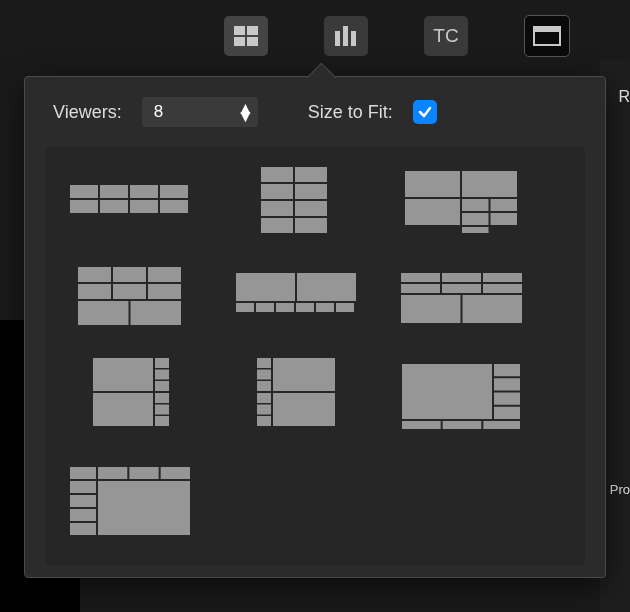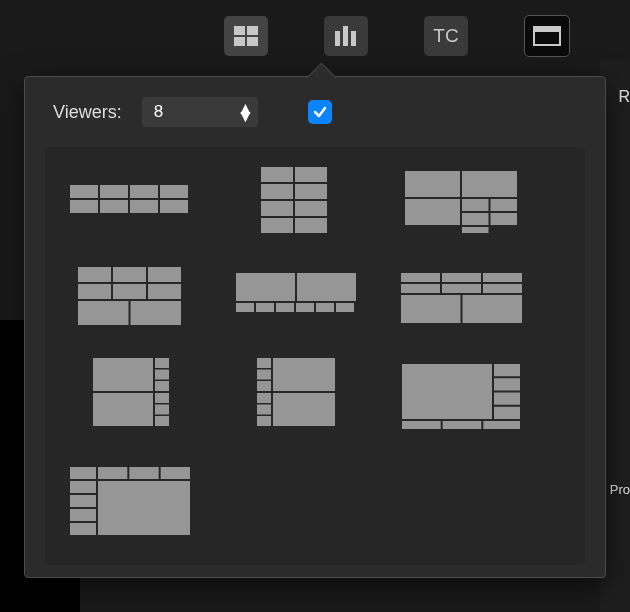--- a/index.html
+++ b/index.html
@@ -69,20 +69,21 @@
   <div class="popover-header">
     <span class="label">Viewers:</span>
     <div class="stepper">
       <span>8</span>
       <span class="arrows">
         <span>▲</span>
           <span>▼</span>
       </span>
     </div>
     <span style="width:10px"></span>
+    <span class="label">Size to Fit:</span>
     <div class="check">
       <svg width="16" height="16">
           <path d="M3 8 L7 12 L13 4" stroke="#fff" stroke-width="2.5" fill="none" stroke-linecap="round" stroke-linejoin="round"></path>
         </svg>
     </div>
   </div>
 
   <div class="layouts-panel">
     <div class="grid">
 

